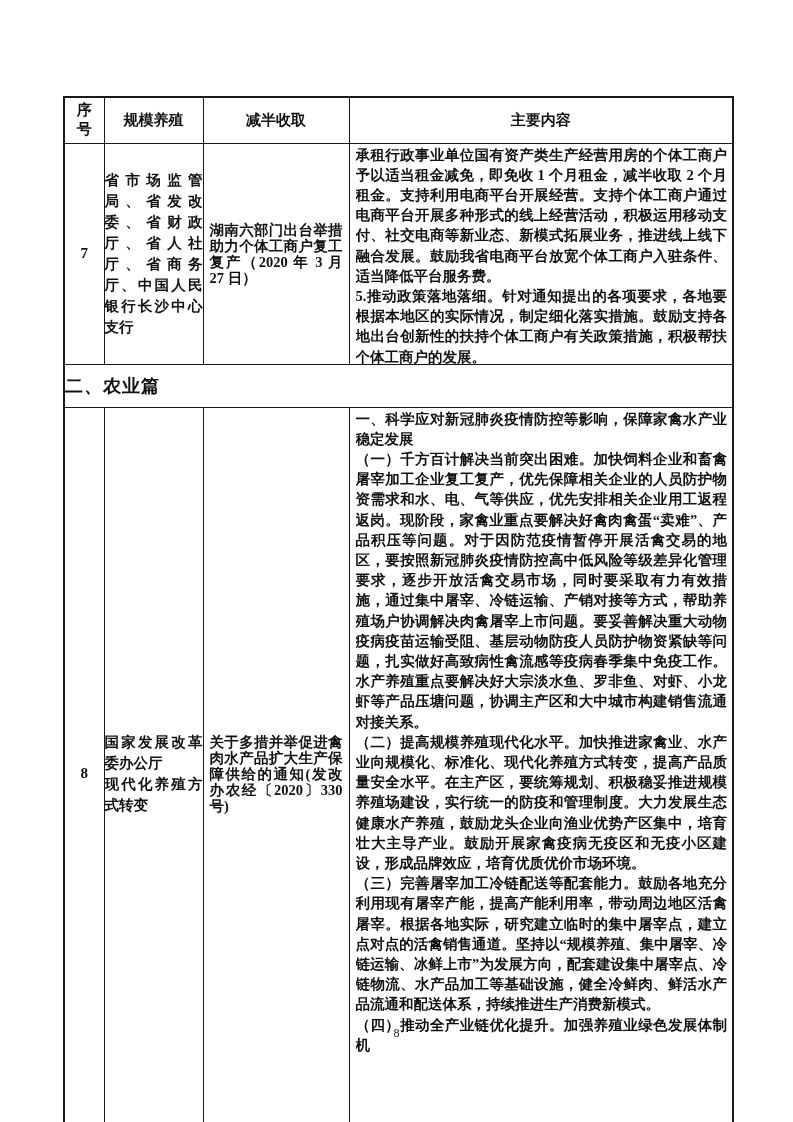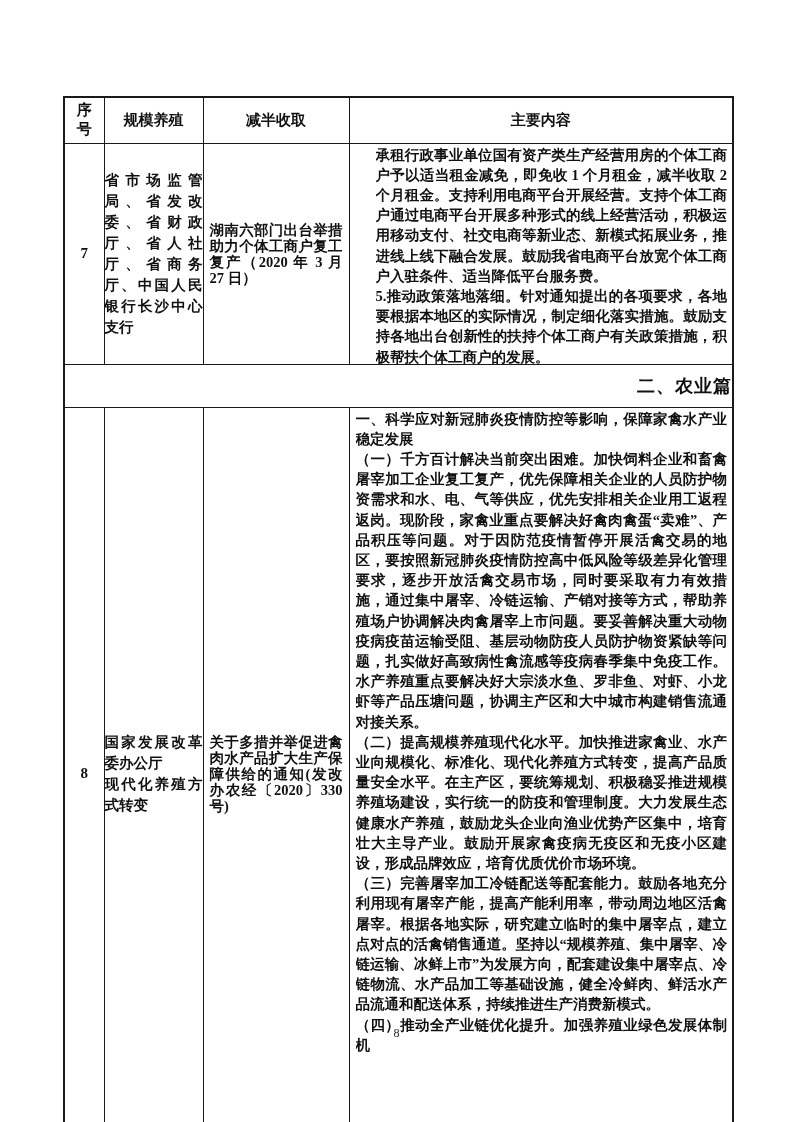--- a/index.html
+++ b/index.html
@@ -58,25 +58,25 @@
   }
   .content-inner {
     font-size: 14.5px;
     line-height: 20.2px;
     text-align: justify;
     white-space: pre-line;
     overflow: hidden;
   }
   .h-row7 { height: 221px; }
   .h-row8 { height: 610px; }
-  .ci-row7 { height: 219px; margin-left: 20px; }
+  .ci-row7 { height: 219px; }
   .ci-row8 { height: 731px; }
   td.section-cell {
     height: 43px;
-    text-align: right;
+    text-align: left;
     vertical-align: middle;
     font-size: 18px;
     letter-spacing: 1px;
     font-family: "Liberation Sans", "DejaVu Sans", sans-serif;
     font-weight: 700;
   }
   .page-number {
     position: absolute;
     left: 0; top: 1026px;
     width: 100%;

